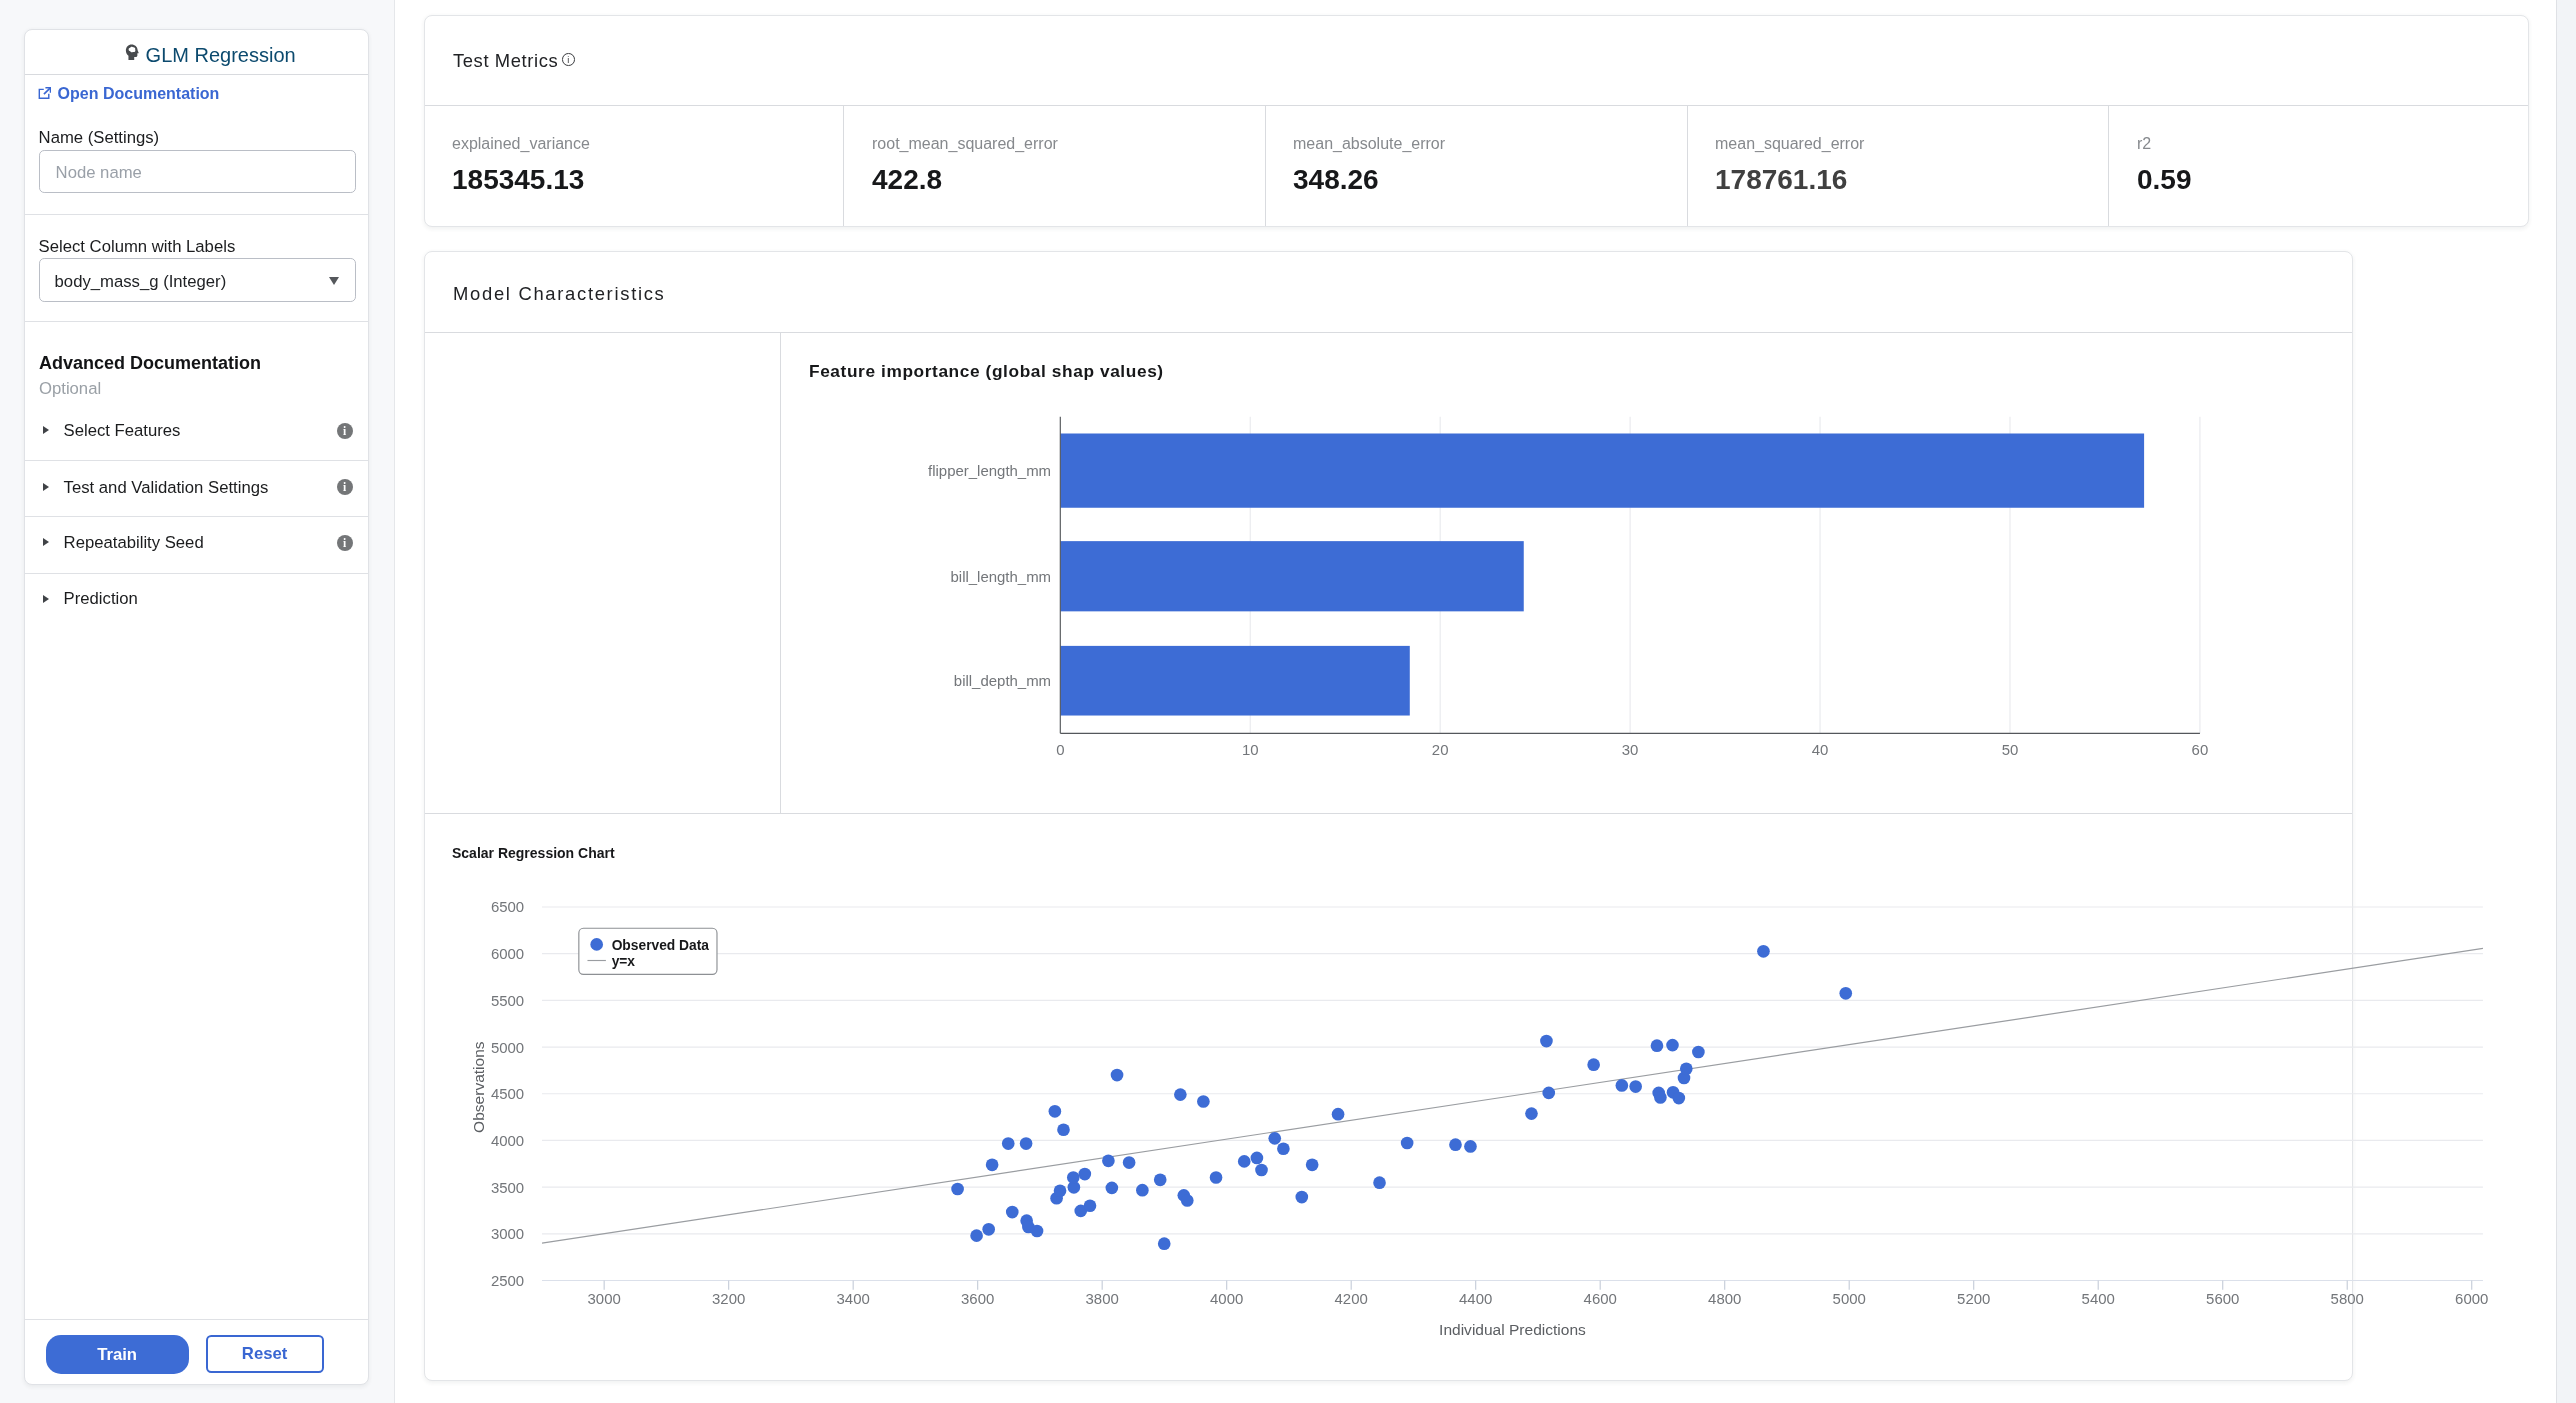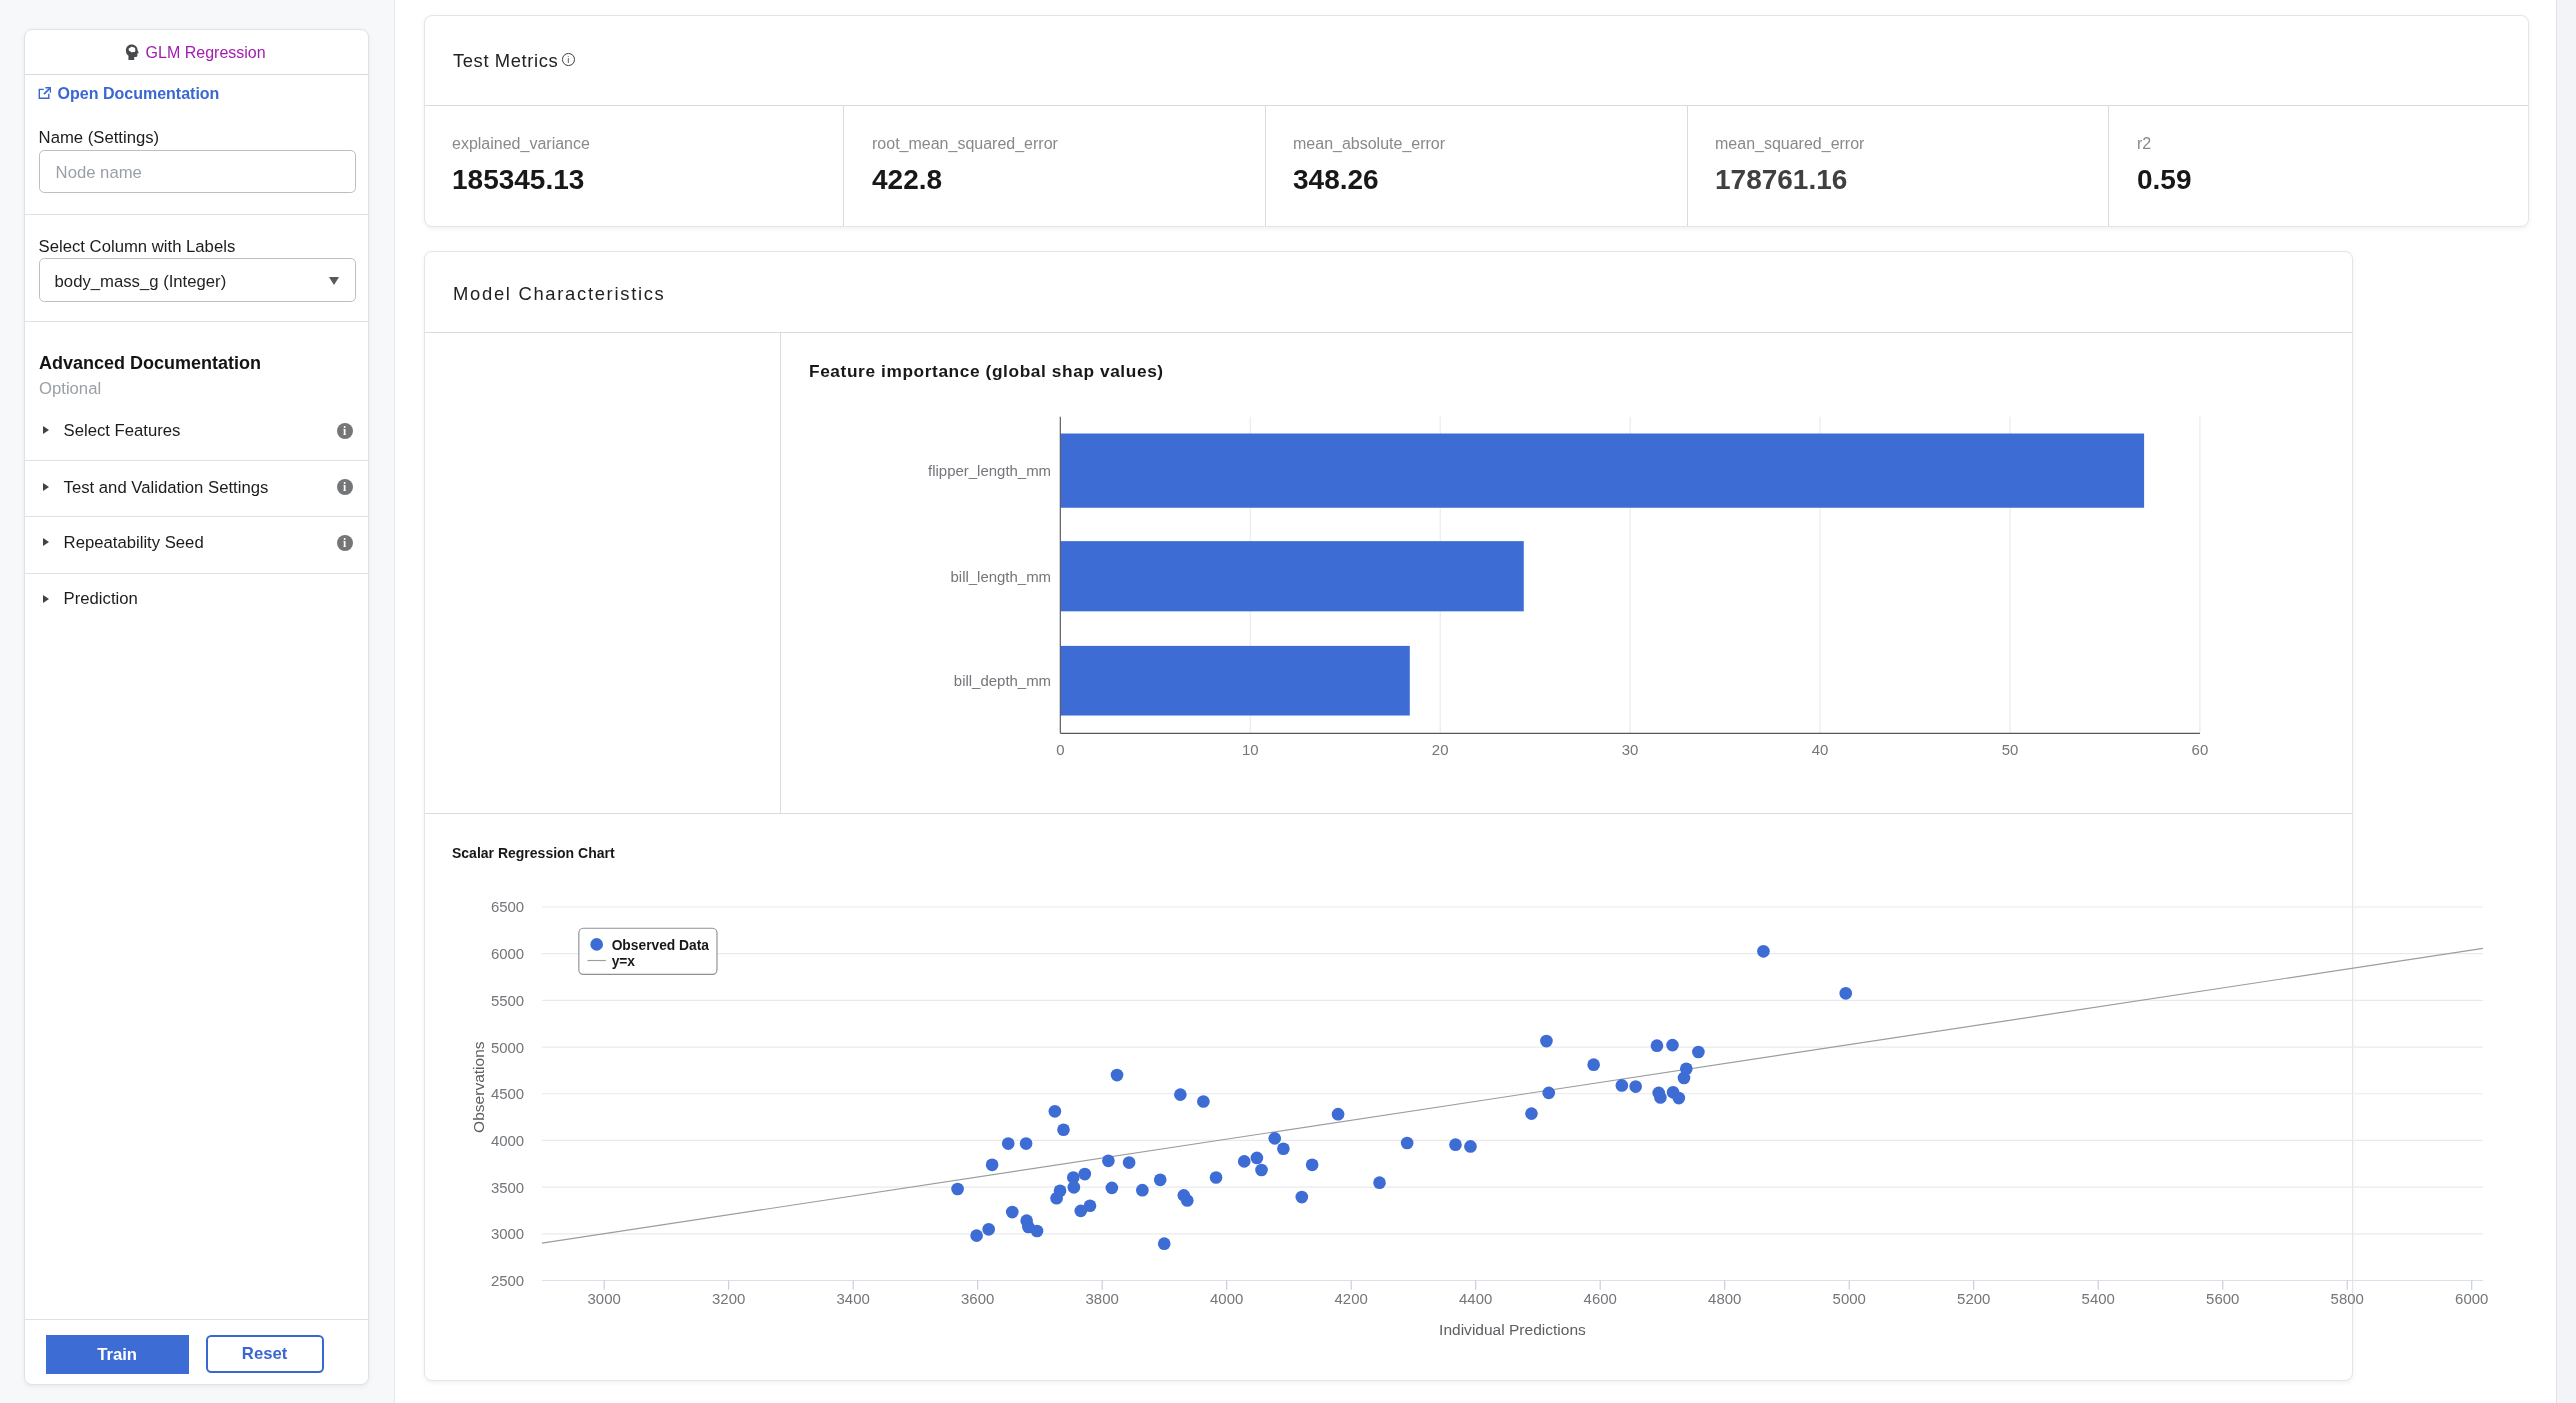--- a/index.html
+++ b/index.html
@@ -12,21 +12,21 @@
 <div class="abs" style="left:2556px;top:0;width:20px;height:1403px;background:#f2f4f7;border-left:1.2px solid #dfe1e5"></div>
 
 <div class="abs" style="left:0;top:0;width:395px;height:1403px;background:#f7f8fa;border-right:1.2px solid #e5e7ea"></div>
 
 <div class="card" style="left:23.6px;top:29px;width:345px;height:1356px;border-color:#e0e2e6">
   <div class="hdiv" style="top:44px;background:#d8dade"></div>
   <div class="abs" style="left:100px;top:14.4px"><svg width="14.4" height="16.7" viewBox="0 0 50 58" xmlns="http://www.w3.org/2000/svg">
 <path fill="#474a4d" d="M23 2 C11.5 2 3 11 3 23 C3 30.6 6.4 36.9 12 41 L12 56 L32 56 L32 45.4 L37.6 45.4 C40.6 45.4 43 43 43 40 L43 32.3 L46 32.3 C47.1 32.3 47.8 31.2 47.4 30.2 L43.9 21.5 C43.3 10.2 34.3 2 23 2 Z"></path>
 <path fill="#ffffff" d="M24 9.5 C21.2 9.5 18.8 11.1 17.7 13.4 C14.8 13.9 12.6 16.3 12.6 19.3 C12.6 22.6 15.2 25.2 18.5 25.2 C19.1 27.5 21.2 29.1 23.7 29.1 C25.2 29.1 26.5 28.6 27.5 27.7 C28.3 28 29.2 28.2 30.1 28.2 C33.3 28.2 36 25.5 36 22.3 C36 21.3 35.7 20.4 35.3 19.6 C35.6 18.9 35.7 18.1 35.7 17.3 C35.7 14 33 11.4 29.8 11.4 C29.4 11.4 29 11.4 28.7 11.5 C27.5 10.2 25.9 9.5 24 9.5 Z"></path>
 </svg></div>
-  <div class="abs" style="left:121px;top:14.4px;font-size:16px;color:#a21caf">GLM Regression</div>
+  <div class="abs" style="left:121px;top:14.4px;font-size:20px;color:#0c4a6e">GLM Regression</div>
 
   <div class="abs" style="left:13.2px;top:57px"><svg width="13.2" height="12" viewBox="0 0 24 22" xmlns="http://www.w3.org/2000/svg" fill="none" stroke="#3a67d2" stroke-width="2.6">
 <path d="M10.5 4.3 H2.3 V20.7 H19.7 V12.5"></path>
 <path d="M13.5 1.3 H22.7 V10.5" fill="none"></path>
 <path d="M22 2 L10.8 13.2" stroke-width="3"></path>
 </svg></div>
   <div class="abs" style="left:33px;top:55px;font-size:16px;font-weight:bold;color:#3a67d2">Open Documentation</div>
 
   <div class="abs" style="left:14px;top:98px;font-size:16.7px;color:#1b1c1e">Name (Settings)</div>
   <div class="abs" style="left:14px;top:120px;width:317px;height:43px;border:1.2px solid #babec6;border-radius:5.2px">
@@ -62,21 +62,21 @@
   <div class="abs" style="left:39px;top:503px;font-size:16.7px;color:#1b1c1e">Repeatability Seed</div>
   <div class="abs" style="left:312px;top:505px;width:16px;height:16px;border-radius:50%;background:#747678">
       <span style="position:absolute;left:0;right:0;top:1.7px;text-align:center;font:bold 11.5px 'Liberation Serif',serif;color:#fff">i</span>
     </div>
   <div class="hdiv" style="top:543px"></div>
 
   <div class="abs" style="left:18px;top:565px;width:0;height:0;border-top:4.6px solid transparent;border-bottom:4.6px solid transparent;border-left:6.3px solid #404347"></div>
   <div class="abs" style="left:39px;top:559px;font-size:16.7px;color:#1b1c1e">Prediction</div>
 
   <div class="hdiv" style="top:1289px"></div>
-  <div class="abs" style="left:21px;top:1305px;width:143px;height:39px;background:#3d6cd5;border-radius:0;text-align:center;line-height:39px;font-size:16.7px;font-weight:bold;color:#fff">Train</div>
+  <div class="abs" style="left:21px;top:1305px;width:143px;height:39px;background:#3d6cd5;border-radius:15px;text-align:center;line-height:39px;font-size:16.7px;font-weight:bold;color:#fff">Train</div>
   <div class="abs" style="left:181px;top:1305px;width:118px;height:38px;background:#fff;border:2.3px solid #3a67d2;border-radius:5.2px;text-align:center;line-height:33px;font-size:16.7px;font-weight:bold;color:#3a67d2">Reset</div>
 </div>
 
 <div class="card" style="left:424px;top:15px;width:2105px;height:212px">
   <div class="abs" style="left:28px;top:34px;font-size:18.4px;letter-spacing:0.6px;color:#212225">Test Metrics</div>
   <div class="abs" style="left:137px;top:37px;width:12.7px;height:12.7px;border-radius:50%;border:1.2px solid #3a3c3f">
       <span style="position:absolute;left:0;right:0;top:0.6px;text-align:center;font:9.2px 'Liberation Sans',sans-serif;color:#3a3c3f">i</span>
     </div>
   <div class="hdiv" style="top:89px;background:#d9dbdf"></div>
   <div class="abs" style="left:418px;top:90px;width:1.2px;bottom:0;background:#d9dbdf"></div>

